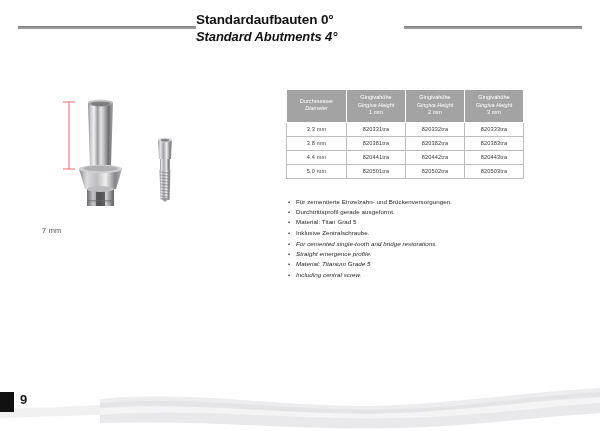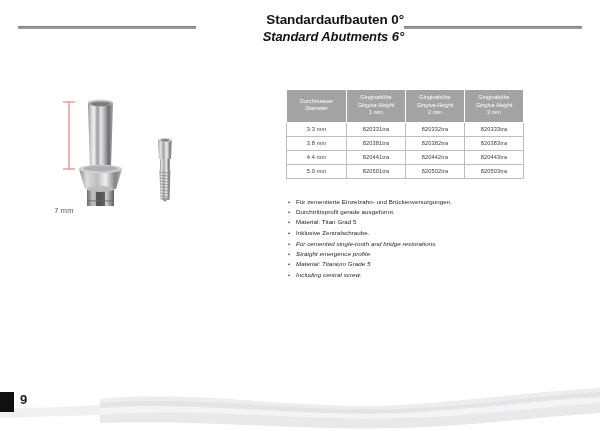--- a/index.html
+++ b/index.html
@@ -38,21 +38,21 @@
     border-top: 1px solid #808080;
   }
   .rule-left { left: 18px; width: 178px; }
   .rule-right { left: 404px; width: 178px; }
 
   .title-block {
     position: absolute;
     left: 196px;
     top: 11px;
     width: 208px;
-    text-align: right;
+    text-align: left;
   }
   .title-de {
     font-size: 13.5px;
     font-weight: bold;
     color: #121212;
     letter-spacing: -0.1px;
     line-height: 17px;
     white-space: nowrap;
   }
   .title-en {
@@ -69,23 +69,23 @@
   .figure {
     position: absolute;
     left: 20px;
     top: 90px;
     width: 240px;
     height: 120px;
   }
   .dim-label {
     position: absolute;
     left: 22px;
-    top: 116px;
+    top: 136px;
     width: 44px;
-    text-align: center;
+    text-align: left;
     font-size: 7.5px;
     color: #58585a;
     letter-spacing: 0.2px;
   }
 
   
   .spec-table {
     position: absolute;
     left: 286px;
     top: 89px;
@@ -177,21 +177,21 @@
 </head>
 <body>
 
 <div class="page">
 
   <div class="header">
     <div class="rule rule-left"></div>
     <div class="rule rule-right"></div>
     <div class="title-block">
       <div class="title-de">Standardaufbauten 0°</div>
-      <div class="title-en">Standard Abutments 6°</div>
+      <div class="title-en">Standard Abutments 4°</div>
     </div>
   </div>
 
   <div class="figure">
     <svg width="240" height="120" viewBox="0 0 240 120">
       <defs>
         <linearGradient id="gMetal" x1="0" y1="0" x2="1" y2="0">
           <stop offset="0" stop-color="#8e8e90"></stop>
           <stop offset="0.10" stop-color="#c9c9cb"></stop>
           <stop offset="0.24" stop-color="#f2f2f3"></stop>

